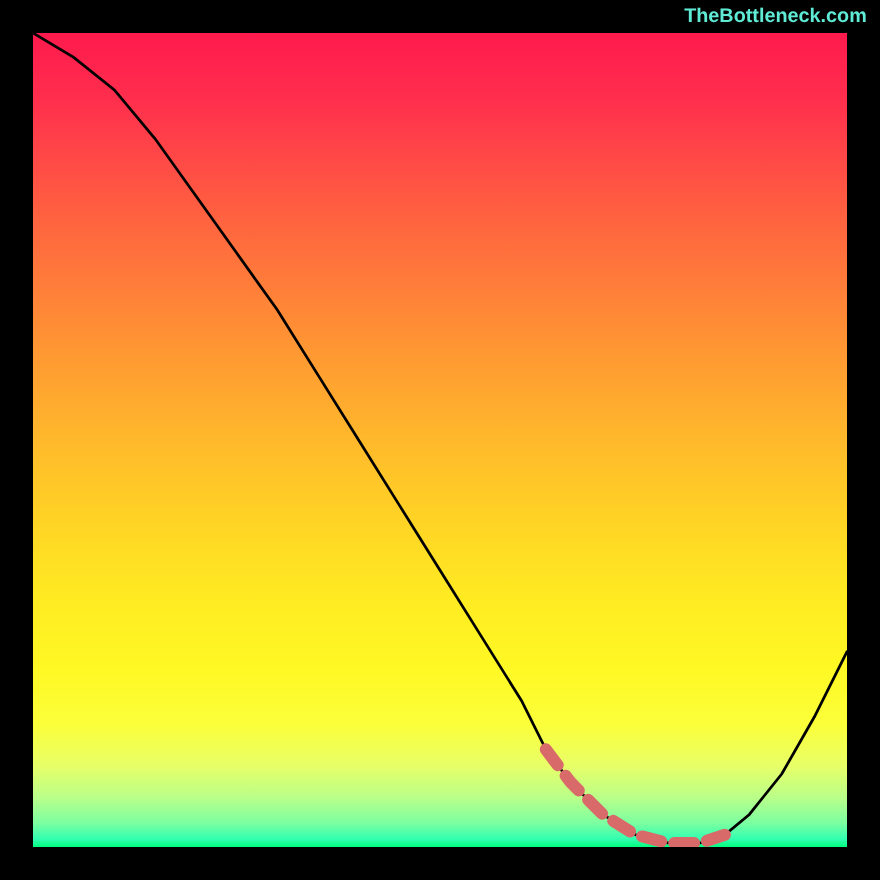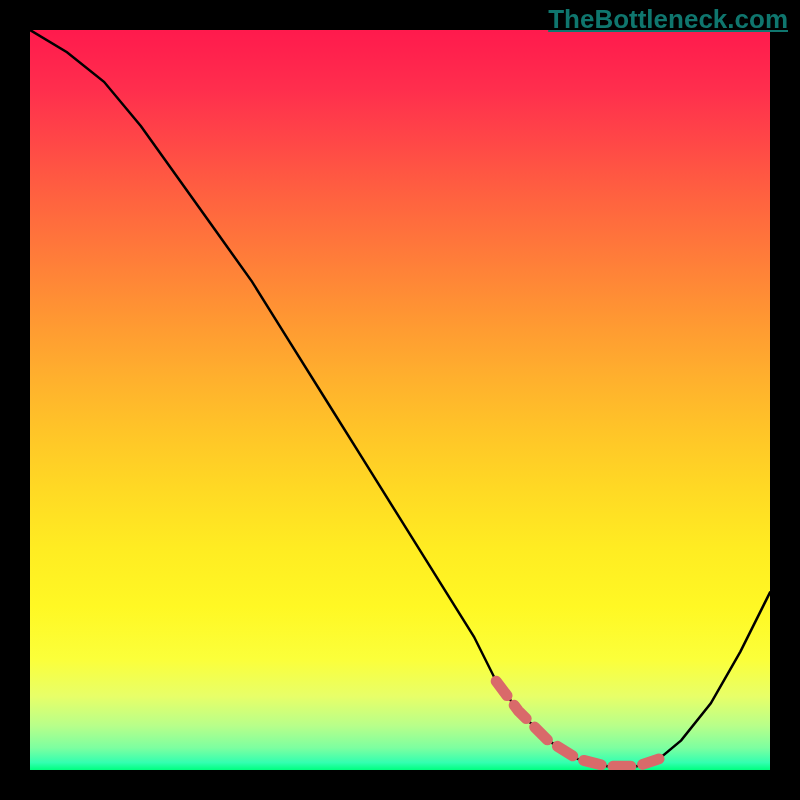--- a/index.html
+++ b/index.html
@@ -7,25 +7,24 @@
     width: 800px;
     height: 800px;
     background: #000;
     position: relative;
     font-family: Arial, sans-serif;
   }
   .watermark {
     position: absolute;
     top: 4px;
     right: 12px;
-    color: #0f766e;
-    font-size: 26px;
+    color: #5eead4;
+    font-size: 18px;
     font-weight: bold;
     z-index: 10;
-    text-decoration: underline;
   }
   .plot-area {
     position: absolute;
     left: 30px;
     top: 30px;
     width: 740px;
     height: 740px;
     background: linear-gradient(to bottom,
       #ff1a4d 0%,
       #ff2e4d 8%,

